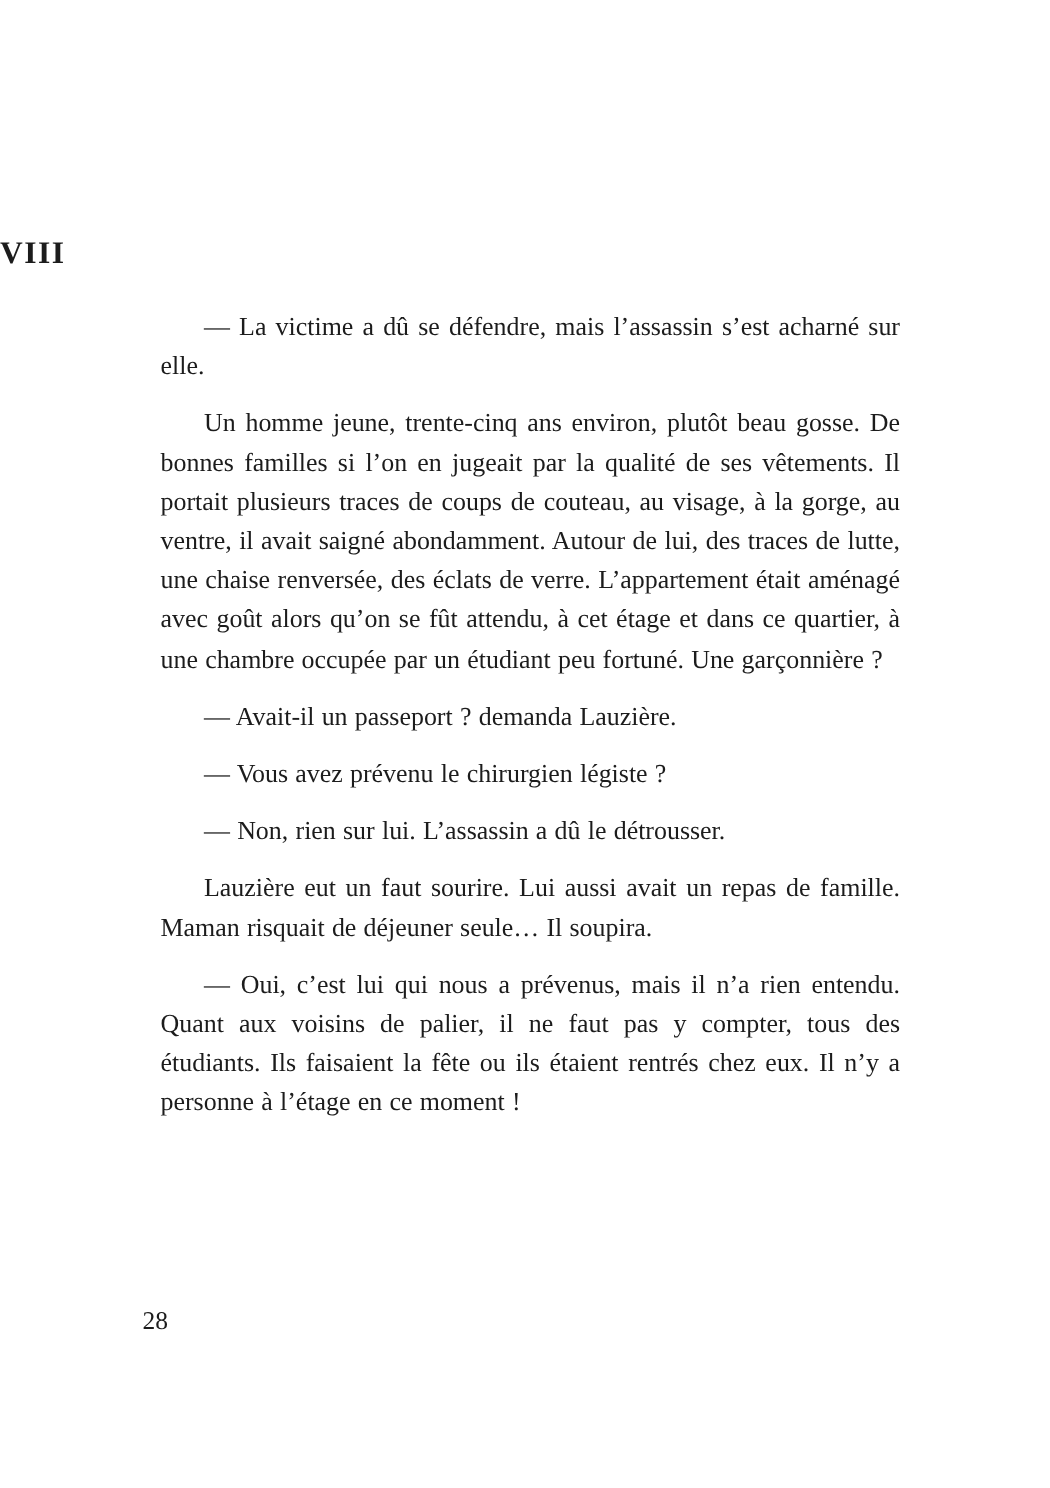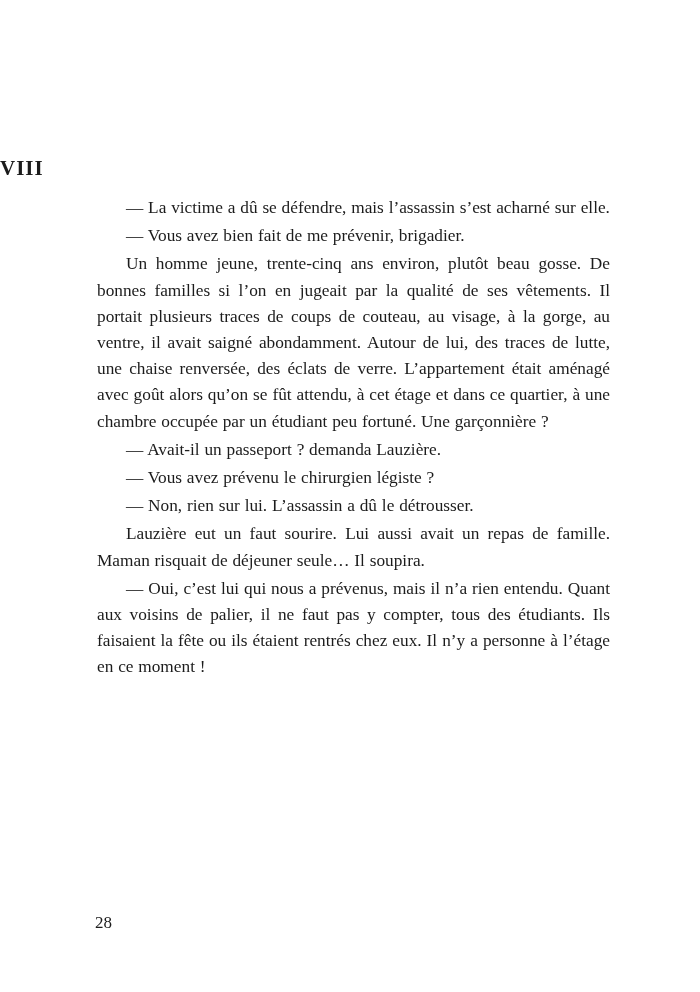--- a/index.html
+++ b/index.html
@@ -31,44 +31,43 @@
     position: absolute;
     top: 193px;
     left: 95px;
     width: 517px;
     font-size: 17.3px;
     line-height: 26.2px;
     text-align: justify;
     word-spacing: 0.5px;
   }
   .text-block p {
-    margin: 2px;
+    margin: 12px;
     padding: 0;
     text-indent: 29px;
   }
   .text-block p.justify-last {
     text-align-last: justify;
   }
   .page-number {
     position: absolute;
     left: 95px;
-    top: 913px;
+    top: 871px;
     font-size: 17px;
     text-align: center;
   }
 </style>
 </head>
 <body>
 
 <div class="book-page">
   <div class="chapter-title">VIII</div>
 
   <div class="text-block" id="paragraphs">
       <p>— La victime a dû se défendre, mais l’assassin s’est acharné sur elle.</p>
-      <p>— Vous avez bien fait de me prévenir, brigadier.</p>
       <p>Un homme jeune, trente-cinq ans environ, plutôt beau gosse. De bonnes familles si l’on en jugeait par la qualité de ses vêtements. Il portait plusieurs traces de coups de couteau, au visage, à la gorge, au ventre, il avait saigné abondamment. Autour de lui, des traces de lutte, une chaise renversée, des éclats de verre. L’appartement était aménagé avec goût alors qu’on se fût attendu, à cet étage et dans ce quartier, à une chambre occupée par un étudiant peu fortuné. Une garçonnière&nbsp;?</p>
       <p>— Avait-il un passeport&nbsp;? demanda Lauzière.</p>
       <p>— Vous avez prévenu le chirurgien légiste&nbsp;?</p>
       <p>— Non, rien sur lui. L’assassin a dû le détrousser.</p>
       <p>Lauzière eut un faut sourire. Lui aussi avait un repas de famille. Maman risquait de déjeuner seule… Il soupira.</p>
       <p>— Oui, c’est lui qui nous a prévenus, mais il n’a rien entendu. Quant aux voisins de palier, il ne faut pas y compter, tous des étudiants. Ils faisaient la fête ou ils étaient rentrés chez eux. Il n’y a personne à l’étage en ce moment&nbsp;!</p>
     </div>
 
   <div class="page-number">28</div>
 </div>

